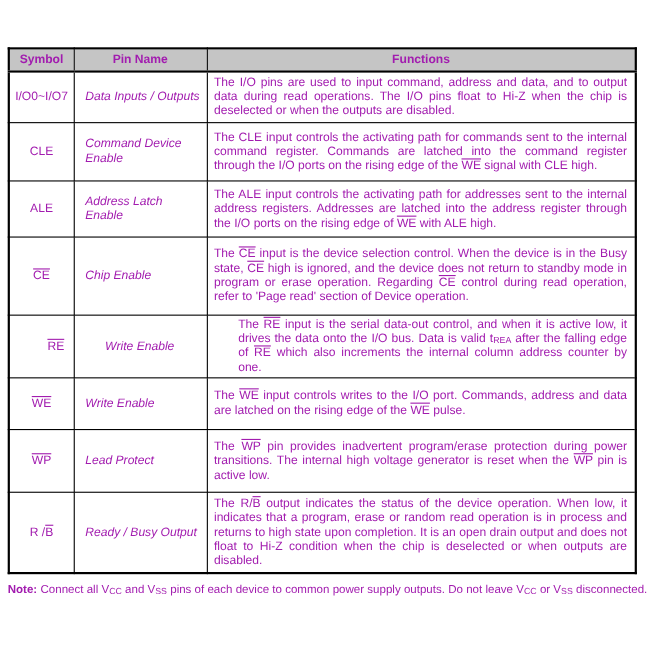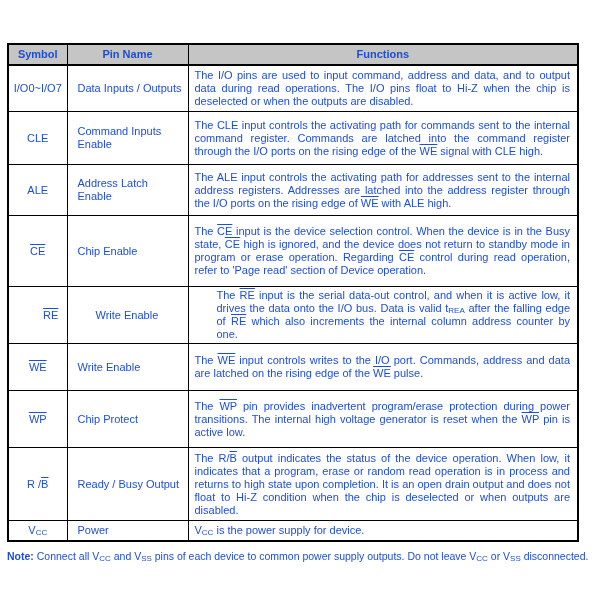--- a/index.html
+++ b/index.html
@@ -4,21 +4,21 @@
 <style>
   html, body { margin: 0; padding: 0; background: #ffffff; }
   .page {
     position: relative;
     width: 600px;
     height: 600px;
     box-sizing: border-box;
     background: #ffffff;
     padding: 43px 0 0 7px;
     font-family: "Liberation Sans", "DejaVu Sans", sans-serif;
-    color: #1d4ed8;
+    color: #a21caf;
     overflow: hidden;
   }
   table.pin-table {
     border-collapse: collapse;
     table-layout: fixed;
     width: 570px;
     border: 2px solid #000;
   }
   table.pin-table th, table.pin-table td {
     border: 1px solid #000;
@@ -37,20 +37,21 @@
   col.c-symbol   { width: 59px; }
   col.c-pinname  { width: 121px; }
   col.c-functions{ width: 390px; }
   td.symbol-cell {
     text-align: center;
     padding: 2px 2px;
   }
   td.pin-name-cell {
     text-align: left;
     padding: 2px 6px 2px 10px;
+    font-style: italic;
   }
   td.functions-cell {
     text-align: justify;
     padding: 2px 7px 2px 6px;
   }
   
   tr.rh41 td { height: 41px; }
   tr.rh48 td { height: 48px; }
   tr.rh46 td { height: 46px; }
   tr.rh66 td { height: 66px; }
@@ -89,21 +90,21 @@
       </tr>
     </thead>
     <tbody>
       <tr class="rh41">
         <td class="symbol-cell">I/O0~I/O7</td>
         <td class="pin-name-cell">Data Inputs / Outputs</td>
         <td class="functions-cell">The I/O pins are used to input command, address and data, and to output data during read operations. The I/O pins float to Hi-Z when the chip is deselected or when the outputs are disabled.</td>
       </tr>
       <tr class="rh48">
         <td class="symbol-cell">CLE</td>
-        <td class="pin-name-cell">Command Inputs Enable</td>
+        <td class="pin-name-cell">Command Device Enable</td>
         <td class="functions-cell">The CLE input controls the activating path for commands sent to the internal command register. Commands are latched into the command register through the I/O ports on the rising edge of the <span class="ol">WE</span> signal with CLE high.</td>
       </tr>
       <tr class="rh46">
         <td class="symbol-cell">ALE</td>
         <td class="pin-name-cell">Address Latch Enable</td>
         <td class="functions-cell">The ALE input controls the activating path for addresses sent to the internal address registers. Addresses are latched into the address register through the I/O ports on the rising edge of <span class="ol">WE</span> with ALE high.</td>
       </tr>
       <tr class="rh66">
         <td class="symbol-cell"><span class="ol">CE</span></td>
         <td class="pin-name-cell">Chip Enable</td>
@@ -114,31 +115,26 @@
         <td class="pin-name-cell">Write Enable</td>
         <td class="functions-cell">The <span class="ol">RE</span> input is the serial data-out control, and when it is active low, it drives the data onto the I/O bus. Data is valid t<sub>REA</sub> after the falling edge of <span class="ol">RE</span> which also increments the internal column address counter by one.</td>
       </tr>
       <tr class="rh42">
         <td class="symbol-cell"><span class="ol">WE</span></td>
         <td class="pin-name-cell">Write Enable</td>
         <td class="functions-cell">The <span class="ol">WE</span> input controls writes to the I/O port. Commands, address and data are latched on the rising edge of the <span class="ol">WE</span> pulse.</td>
       </tr>
       <tr class="rh52">
         <td class="symbol-cell"><span class="ol">WP</span></td>
-        <td class="pin-name-cell">Chip Protect</td>
+        <td class="pin-name-cell">Lead Protect</td>
         <td class="functions-cell">The <span class="ol">WP</span> pin provides inadvertent program/erase protection during power transitions. The internal high voltage generator is reset when the <span class="ol">WP</span> pin is active low.</td>
       </tr>
       <tr class="rh68">
         <td class="symbol-cell">R /<span class="ol">B</span></td>
         <td class="pin-name-cell">Ready / Busy Output</td>
         <td class="functions-cell">The R/<span class="ol">B</span> output indicates the status of the device operation. When low, it indicates that a program, erase or random read operation is in process and returns to high state upon completion. It is an open drain output and does not float to Hi-Z condition when the chip is deselected or when outputs are disabled.</td>
-      </tr>
-      <tr class="rh17">
-        <td class="symbol-cell">V<sub>CC</sub></td>
-        <td class="pin-name-cell">Power</td>
-        <td class="functions-cell">V<sub>CC</sub> is the power supply for device.</td>
       </tr>
     </tbody>
   </table>
 
   <div class="footnote"><span class="footnote-label">Note:</span> <span>Connect all V<sub>CC</sub> and V<sub>SS</sub> pins of each device to common power supply outputs. Do not leave V<sub>CC</sub> or V<sub>SS</sub> disconnected.</span></div>
 
 </div>
 
 </body></html>

